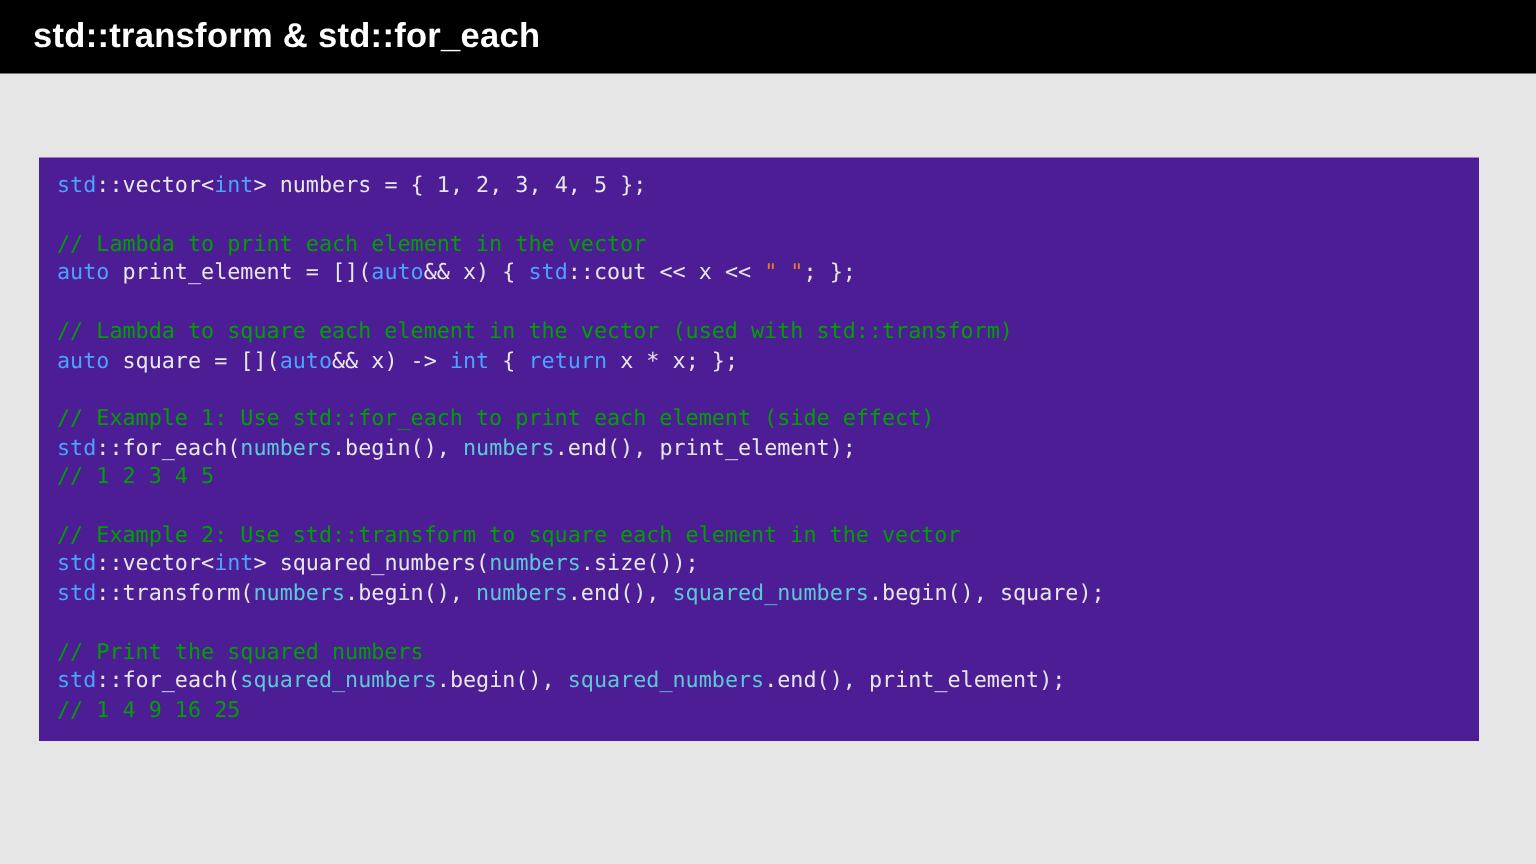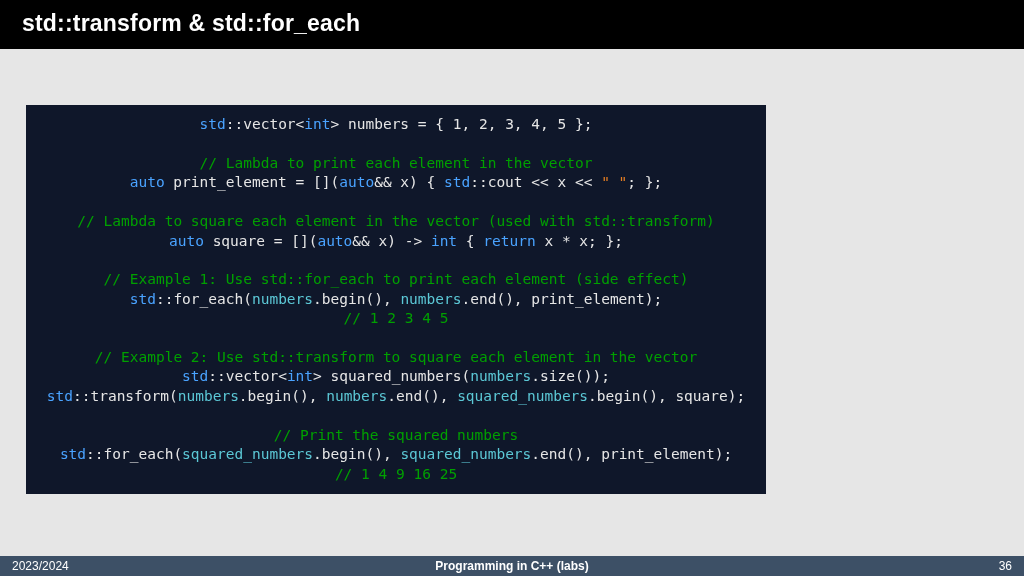--- a/index.html
+++ b/index.html
@@ -1,29 +1,28 @@
 <!DOCTYPE html>
 <html><head>
 <meta charset="utf-8">
 <style>
   * { margin: 0; padding: 0; box-sizing: border-box; }
   html, body { width: 1024px; height: 576px; overflow: hidden; font-family: Arial, Helvetica, sans-serif; background: #e6e6e6; }
   .slide { width: 1024px; height: 576px; position: relative; background: #e6e6e6; }
   .header { background: #000000; color: #fff; padding: 10px 22px 12px 22px; font-size: 23px; font-weight: bold; letter-spacing: 0.2px; }
   .content { padding: 56px 26px 0 26px; }
   .codeblock {
-    background: #0f172a;
+    background: #4c1d95;
     color: #e6e6e6;
     font-family: "Consolas", "Menlo", "DejaVu Sans Mono", monospace;
     font-size: 14.5px;
     line-height: 1.34;
     padding: 10px 12px 10px 12px;
-    width: 740px;
+    width: 960px;
     white-space: pre;
-    text-align: center;
   }
   .footer {
     position: absolute; left: 0; right: 0; bottom: 0;
     background: #3d5066; color: #fff;
     height: 20px; display: flex; align-items: center; justify-content: space-between;
     padding: 0 12px; font-size: 12px;
   }
   .footer .center { position: absolute; left: 0; right: 0; text-align: center; font-weight: bold; }
   .footer .left, .footer .right { position: relative; z-index: 1; }
 
@@ -55,19 +54,14 @@
 <span></span>
 <span class="c-comment">// Example 2: Use std::transform to square each element in the vector</span>
 <span class="c-kw">std</span><span>::vector&lt;</span><span class="c-kw">int</span><span>&gt; squared_numbers(</span><span class="c-ident">numbers</span><span>.size());</span>
 <span class="c-kw">std</span><span>::transform(</span><span class="c-ident">numbers</span><span>.begin(), </span><span class="c-ident">numbers</span><span>.end(), </span><span class="c-ident">squared_numbers</span><span>.begin(), square);</span>
 <span></span>
 <span class="c-comment">// Print the squared numbers</span>
 <span class="c-kw">std</span><span>::for_each(</span><span class="c-ident">squared_numbers</span><span>.begin(), </span><span class="c-ident">squared_numbers</span><span>.end(), print_element);</span>
 <span class="c-comment">// 1 4 9 16 25</span></div>
   </div>
 
-  <div class="footer">
-    <div class="left">2023/2024</div>
-    <div class="center">Programming in C++ (labs)</div>
-    <div class="right">36</div>
-  </div>
 
 </div>
 
 </body></html>

